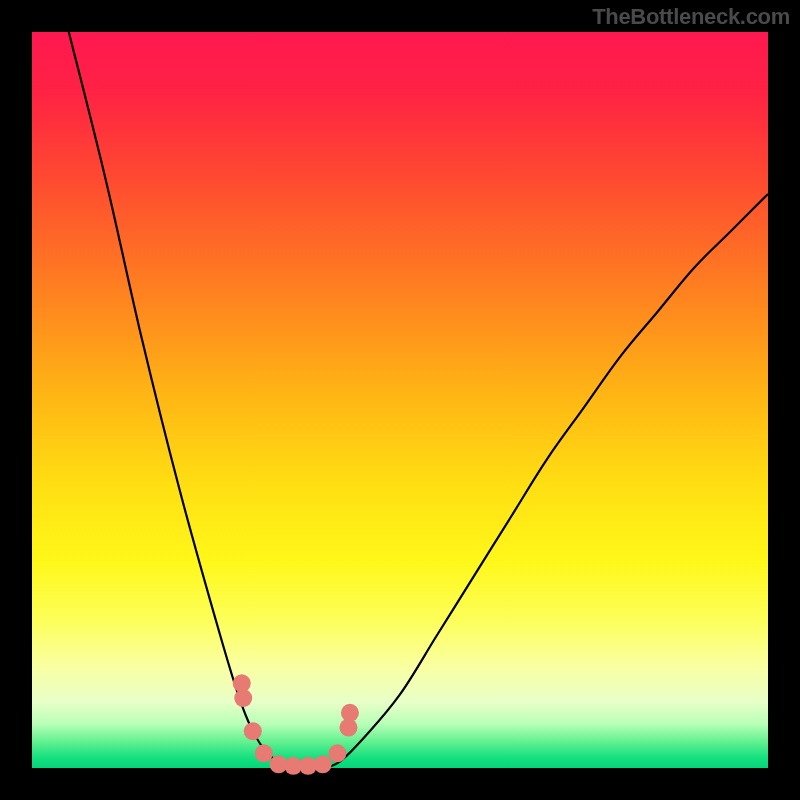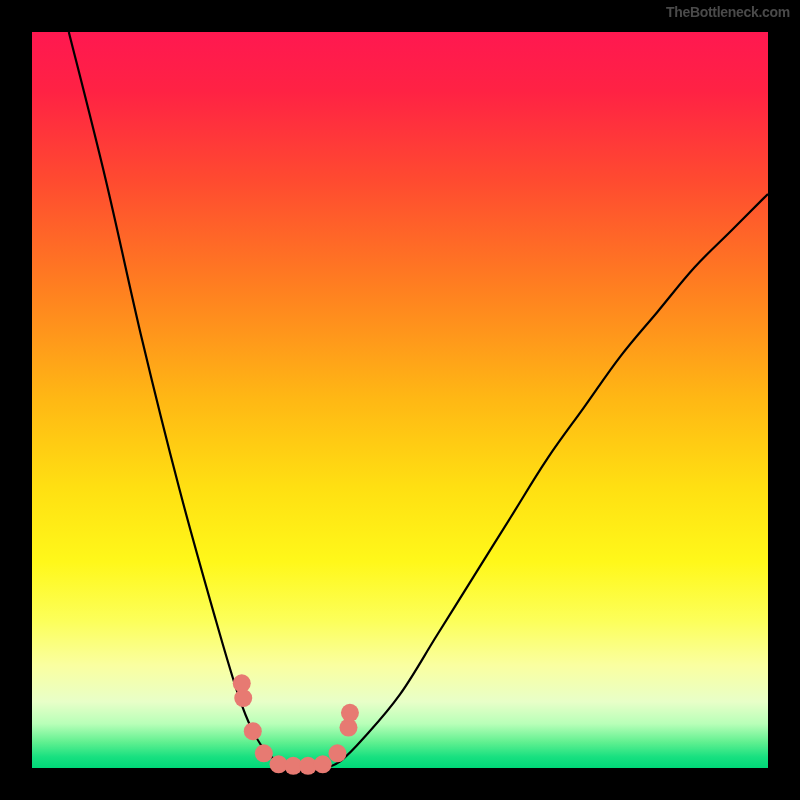--- a/index.html
+++ b/index.html
@@ -15,21 +15,21 @@
     position: relative;
     width: 800px;
     height: 800px;
     background: #000;
   }
   .watermark {
     position: absolute;
     top: 4px;
     right: 10px;
     color: #4a4a4a;
-    font-size: 14px;
+    font-size: 22px;
     font-weight: 600;
     z-index: 10;
     letter-spacing: -0.3px;
   }
   svg {
     display: block;
   }
 </style>
 </head>
 <body>

